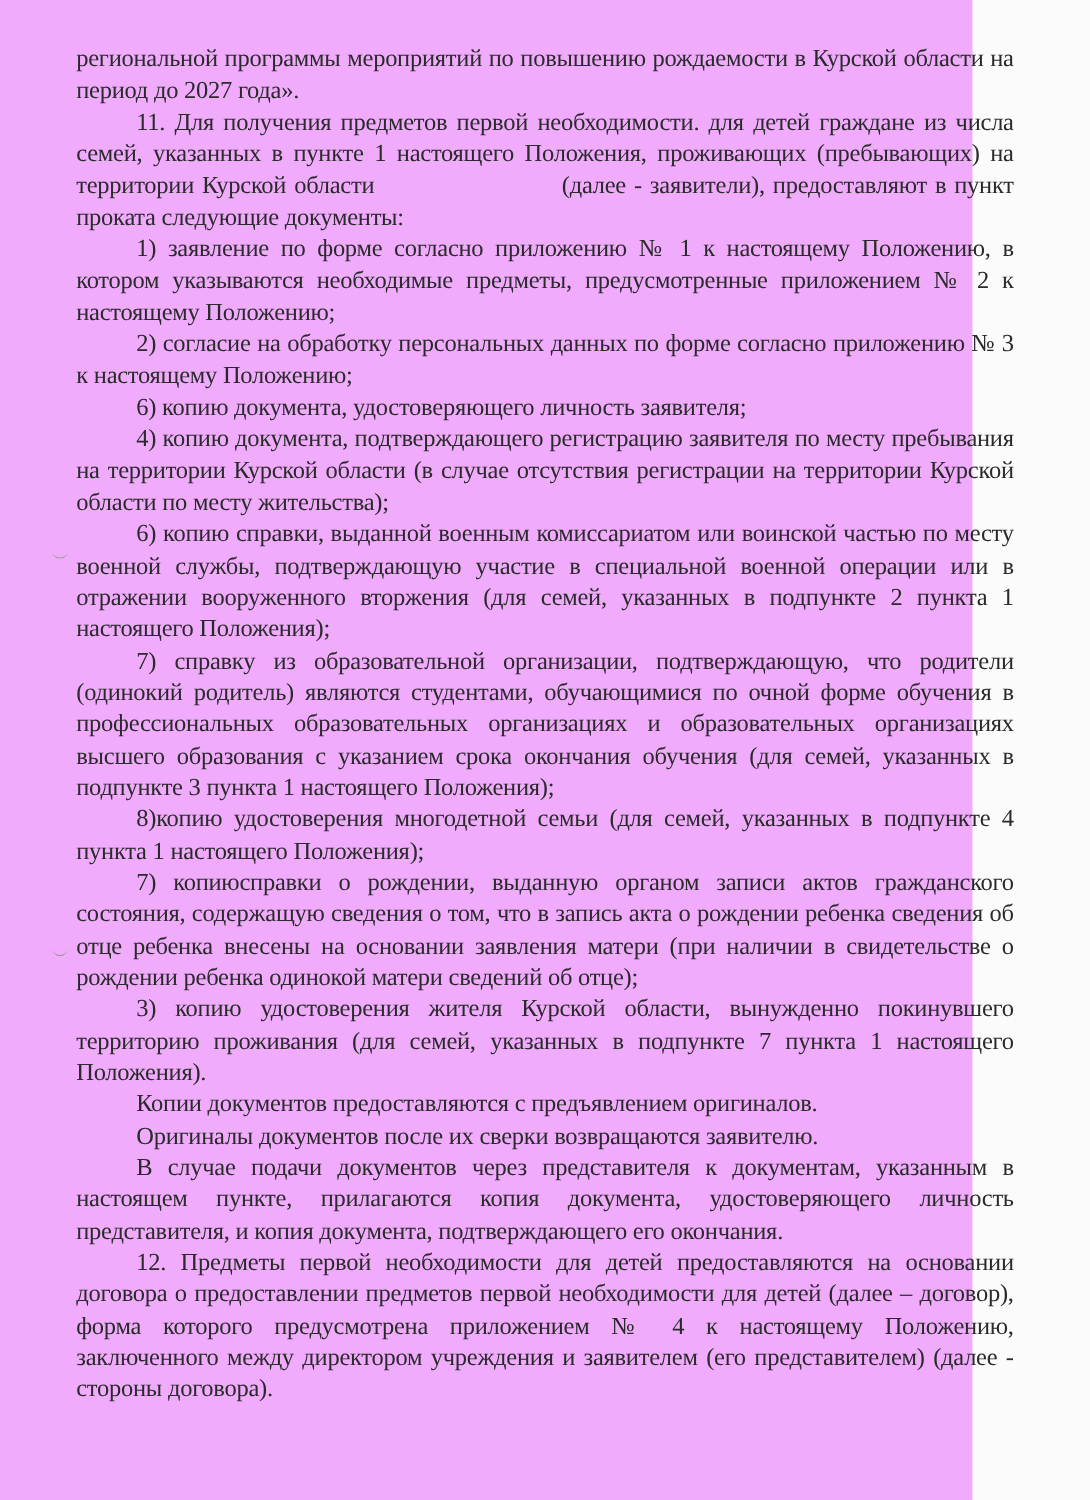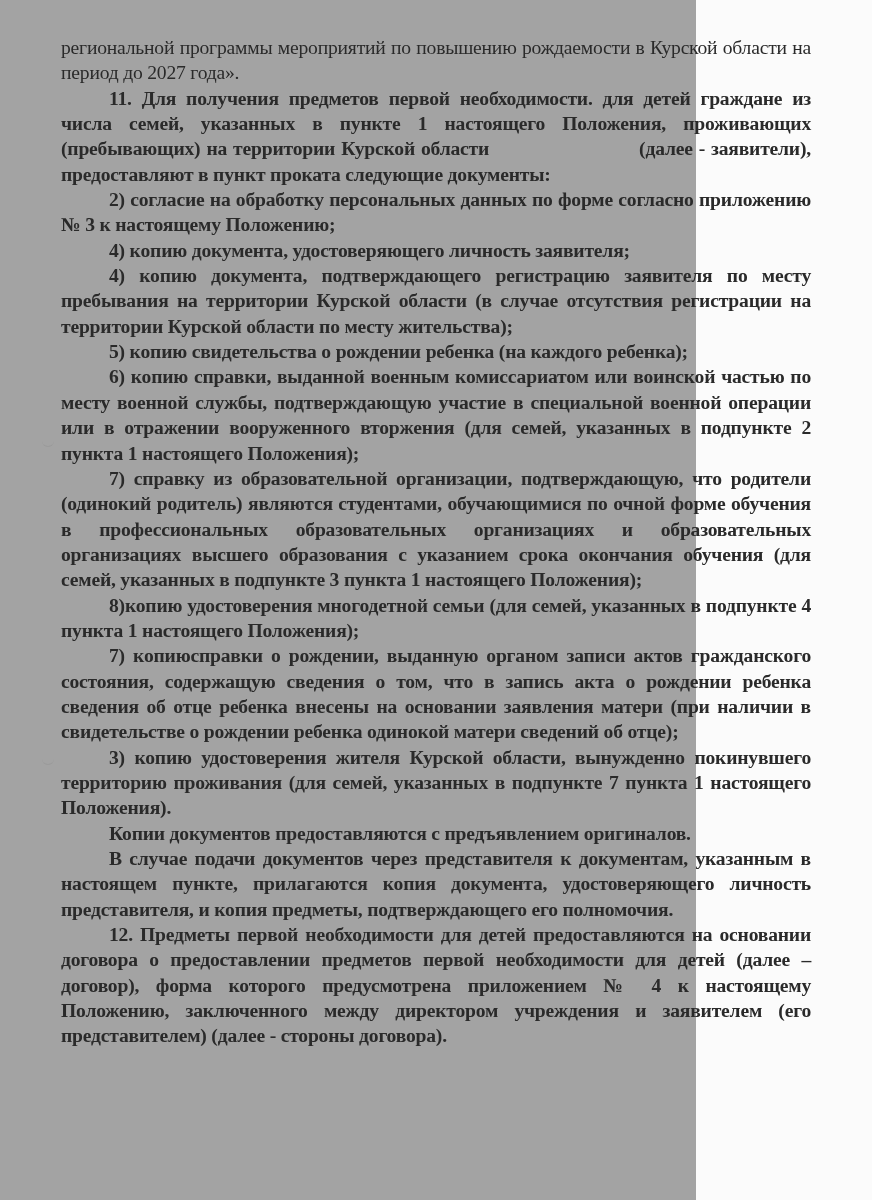--- a/index.html
+++ b/index.html
@@ -2,54 +2,55 @@
 <html><head>
 <meta charset="utf-8">
 <style>
   html, body { margin: 0; padding: 0; }
   body {
     width: 872px; height: 1200px; background: #fbfbfb; overflow: hidden;
     font-family: "Liberation Serif", "DejaVu Serif", serif;
     color: #2a2a2a;
   }
   .page {
-    position: relative; width: 696px; height: 1200px;
-    background: #a3a3a3;
+    position: relative; width: 778px; height: 1200px;
+    background: #f0abfc;
   }
   .content {
     position: absolute; left: 61px; top: 35px; width: 750px;
     font-size: 19.6px; line-height: 25.35px;
     text-align: justify;
     letter-spacing: -0.2px;
   }
   .content p { margin: 0; text-indent: 0; }
-  .content p.ind { text-indent: 48px; font-weight: bold; }
+  .content p.ind { text-indent: 48px; }
   .content p.first { text-indent: 0; }
   .gap { display: inline-block; width: 150px; }
   .mark {
     position: absolute; width: 12px; height: 6px;
     border-bottom: 1.5px solid #9a9a9a; border-radius: 0 0 10px 10px;
   }
 </style>
 </head>
 <body>
 
 <div class="page">
   <span class="mark" style="left:42px; top:440px;"></span>
   <span class="mark" style="left:42px; top:758px;"></span>
 
   <div class="content">
     <p class="first">региональной программы мероприятий по повышению рождаемости в Курской области на период до 2027 года».</p>
     <p class="ind"><span>11. Для получения предметов первой необходимости. для детей граждане из числа семей, указанных в пункте 1 настоящего Положения, проживающих (пребывающих) на территории Курской области</span><span class="gap"></span><span>(далее - заявители), предоставляют в пункт проката следующие документы:</span></p>
+    <p class="ind">1) заявление по форме согласно приложению № 1 к настоящему Положению, в котором указываются необходимые предметы, предусмотренные приложением № 2 к настоящему Положению;</p>
     <p class="ind">2) согласие на обработку персональных данных по форме согласно приложению № 3 к настоящему Положению;</p>
-    <p class="ind">4) копию документа, удостоверяющего личность заявителя;</p>
+    <p class="ind">6) копию документа, удостоверяющего личность заявителя;</p>
     <p class="ind">4) копию документа, подтверждающего регистрацию заявителя по месту пребывания на территории Курской области (в случае отсутствия регистрации на территории Курской области по месту жительства);</p>
-    <p class="ind">5) копию свидетельства о рождении ребенка (на каждого ребенка);</p>
     <p class="ind">6) копию справки, выданной военным комиссариатом или воинской частью по месту военной службы, подтверждающую участие в специальной военной операции или в отражении вооруженного вторжения (для семей, указанных в подпункте 2 пункта 1 настоящего Положения);</p>
     <p class="ind">7) справку из образовательной организации, подтверждающую, что родители (одинокий родитель) являются студентами, обучающимися по очной форме обучения в профессиональных образовательных организациях и образовательных организациях высшего образования с указанием срока окончания обучения (для семей, указанных в подпункте 3 пункта 1 настоящего Положения);</p>
     <p class="ind">8)копию удостоверения многодетной семьи (для семей, указанных в подпункте 4 пункта 1 настоящего Положения);</p>
     <p class="ind">7) копиюсправки о рождении, выданную органом записи актов гражданского состояния, содержащую сведения о том, что в запись акта о рождении ребенка сведения об отце ребенка внесены на основании заявления матери (при наличии в свидетельстве о рождении ребенка одинокой матери сведений об отце);</p>
     <p class="ind">3) копию удостоверения жителя Курской области, вынужденно покинувшего территорию проживания (для семей, указанных в подпункте 7 пункта 1 настоящего Положения).</p>
     <p class="ind">Копии документов предоставляются с предъявлением оригиналов.</p>
-    <p class="ind">В случае подачи документов через представителя к документам, указанным в настоящем пункте, прилагаются копия документа, удостоверяющего личность представителя, и копия предметы, подтверждающего его полномочия.</p>
+    <p class="ind">Оригиналы документов после их сверки возвращаются заявителю.</p>
+    <p class="ind">В случае подачи документов через представителя к документам, указанным в настоящем пункте, прилагаются копия документа, удостоверяющего личность представителя, и копия документа, подтверждающего его окончания.</p>
     <p class="ind">12. Предметы первой необходимости для детей предоставляются на основании договора о предоставлении предметов первой необходимости для детей (далее – договор), форма которого предусмотрена приложением № 4 к настоящему Положению, заключенного между директором учреждения и заявителем (его представителем) (далее - стороны договора).</p>
   </div>
 </div>
 
 </body></html>

